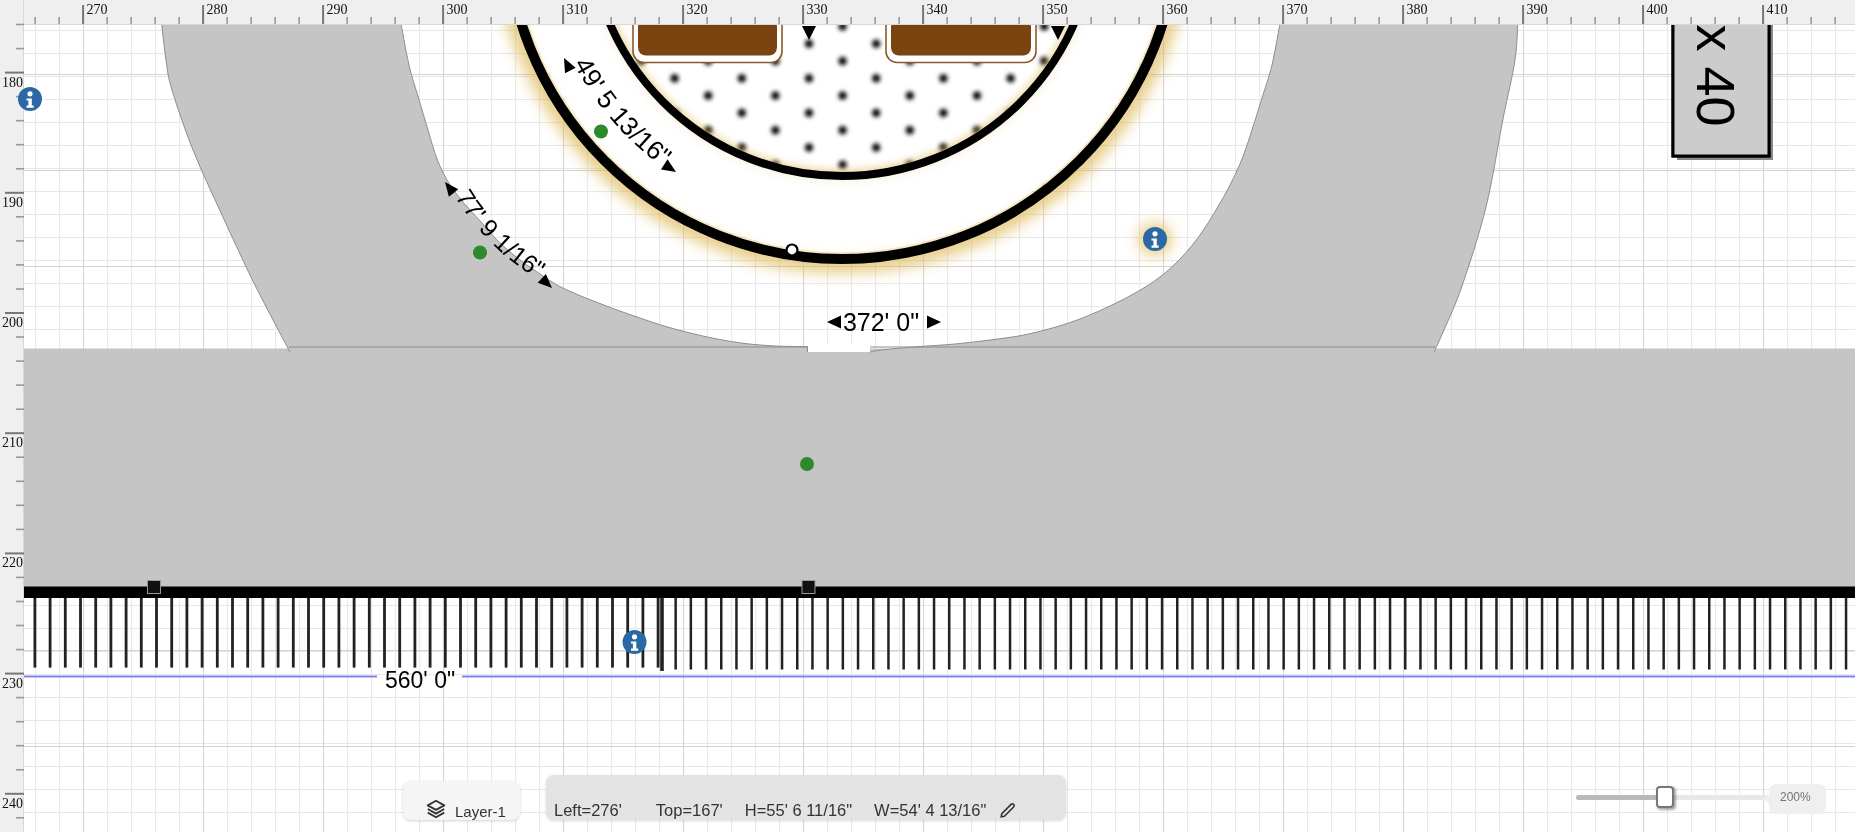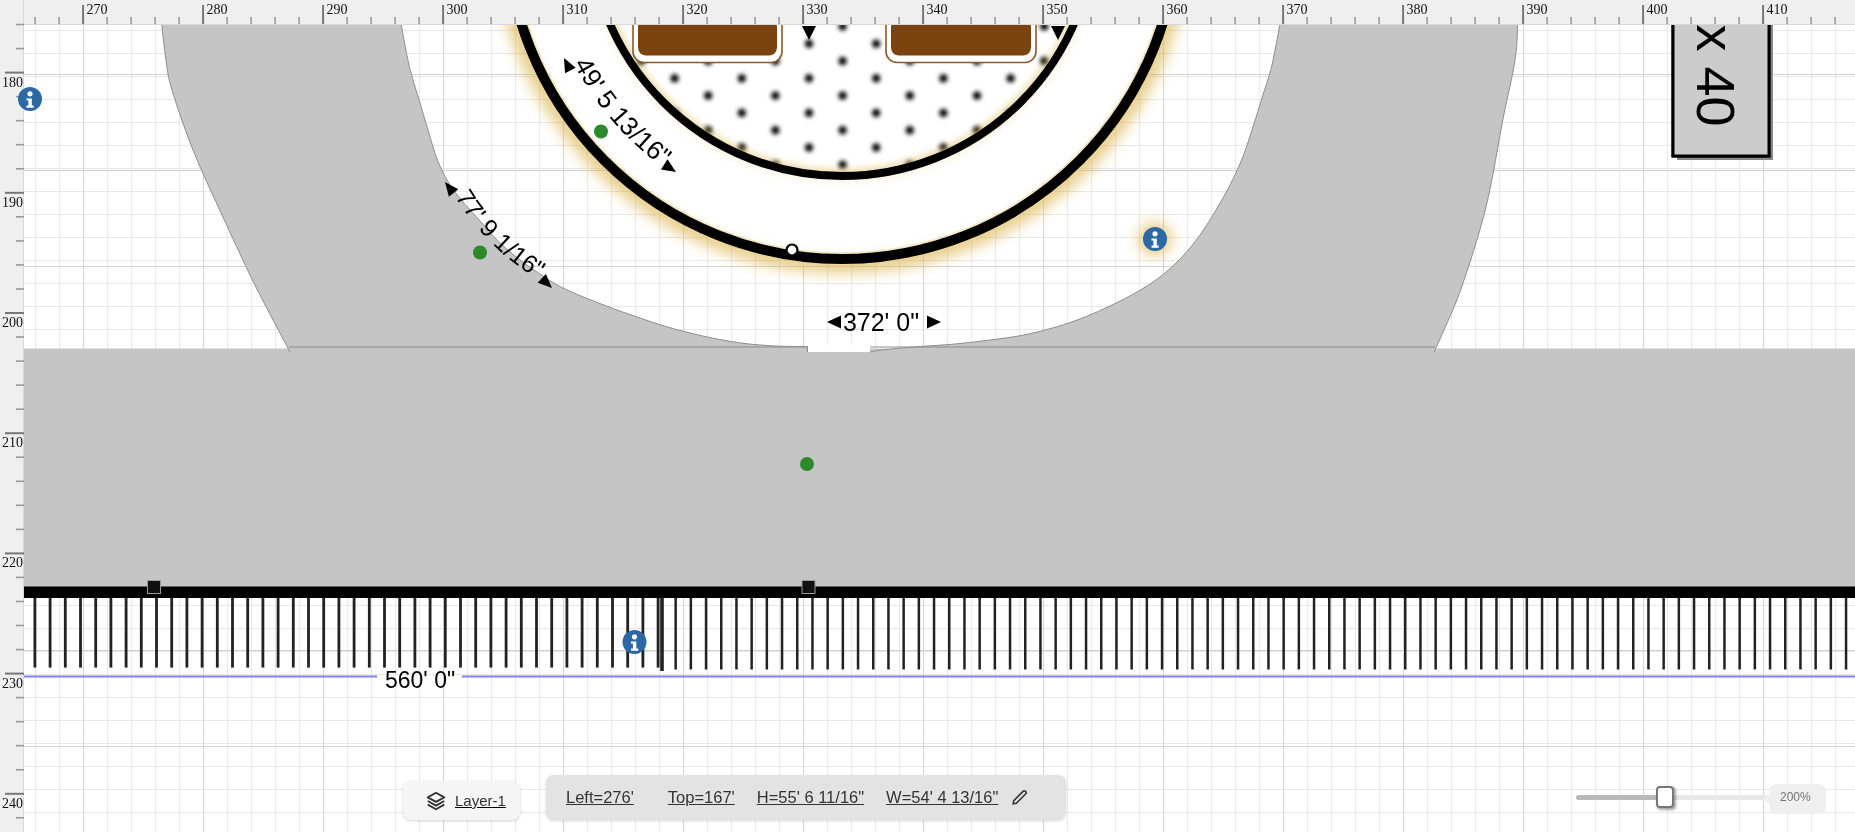--- a/index.html
+++ b/index.html
@@ -1,14 +1,14 @@
 <!DOCTYPE html>
 <html><head><meta charset="utf-8"><style>
 html,body{margin:0;padding:0;width:1855px;height:832px;overflow:hidden;background:#fff;font-family:"Liberation Sans",sans-serif;}
-.chip{position:absolute;border-radius:8px;display:flex;align-items:center;text-decoration:underline;}
+.chip{position:absolute;border-radius:8px;display:flex;align-items:flex-end;}
 </style></head><body>
 <svg width="1855" height="832" viewBox="0 0 1855 832" xmlns="http://www.w3.org/2000/svg" font-family="Liberation Sans, sans-serif" style="position:absolute;left:0;top:0">
 <defs>
 <pattern id="dots" width="67.2" height="34.6" patternUnits="userSpaceOnUse" x="2.6" y="9.1">
         <g filter="url(#dblur)">
           <circle cx="0" cy="0" r="4.2" fill="#000"></circle>
           <circle cx="67.2" cy="0" r="4.2" fill="#000"></circle>
           <circle cx="33.6" cy="17.3" r="4.2" fill="#000"></circle>
           <circle cx="0" cy="34.6" r="4.2" fill="#000"></circle>
           <circle cx="67.2" cy="34.6" r="4.2" fill="#000"></circle>
@@ -525,21 +525,21 @@
 <div class="chip" style="left:403px;top:781px;width:117px;height:39px;background:#f5f5f6;box-shadow:0 1px 3px rgba(0,0,0,.18);">
     <svg width="22" height="22" viewBox="0 0 24 24" style="margin-left:22px" fill="none" stroke="#333" stroke-width="2" stroke-linejoin="round">
       <path d="M12 3 L21 8 L12 13 L3 8 Z"></path>
       <path d="M3 12 L12 17 L21 12"></path>
       <path d="M3 16 L12 21 L21 16"></path>
     </svg>
     <span style="font-size:15px;color:#333;margin-left:8px">Layer-1</span>
   </div>
 
 <div class="chip" style="left:546px;top:775px;width:520px;height:45px;background:#e3e3e3;box-shadow:0 1px 3px rgba(0,0,0,.15);font-size:16.5px;color:#333">
-    <span style="margin-left:20px">Left=276'</span>
+    <span style="margin-left:8px">Left=276'</span>
     <span style="margin-left:34px">Top=167'</span>
     <span style="margin-left:22px">H=55' 6 11/16"</span>
     <span style="margin-left:22px">W=54' 4 13/16"</span>
     <svg width="19" height="19" viewBox="0 0 24 24" style="margin-left:12px" fill="none" stroke="#333" stroke-width="2">
       <path d="M4 20 L4.8 16 L16.5 4.3 A1.8 1.8 0 0 1 19.7 7.5 L8 19.2 L4 20 Z"></path>
     </svg>
   </div>
 
 <div style="position:absolute;left:1575.7px;top:795.3px;width:81px;height:4.8px;background:#b9b9b9;border-radius:3px"></div>
 <div style="position:absolute;left:1656.6px;top:795.3px;width:113px;height:4.8px;background:#e8e8e8;border-radius:3px"></div>

